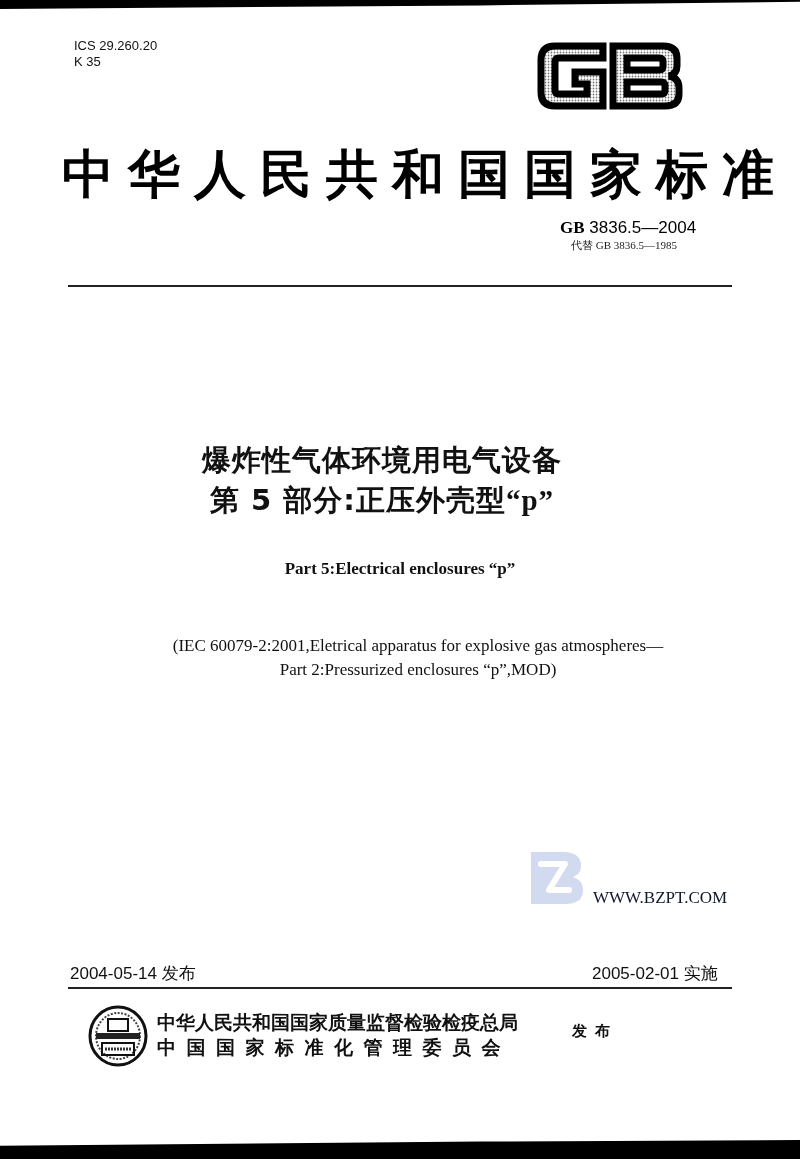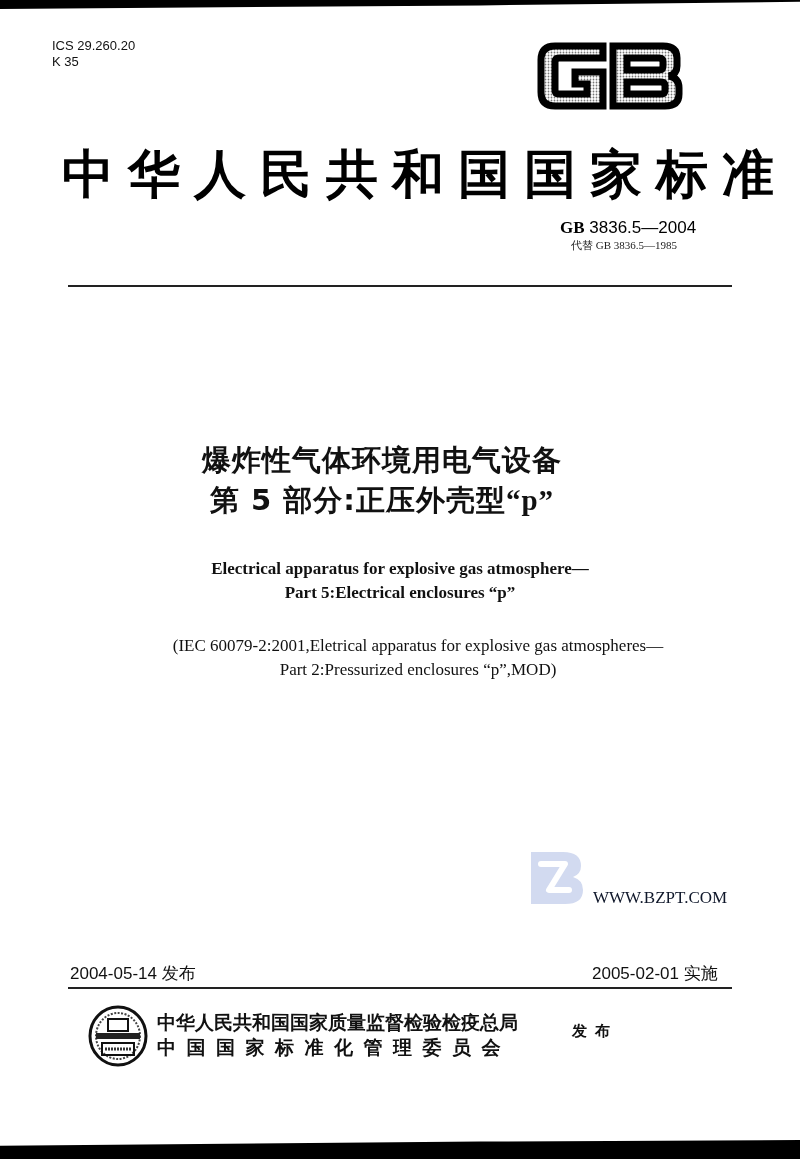--- a/index.html
+++ b/index.html
@@ -1,20 +1,20 @@
 <!DOCTYPE html>
 <html><head>
 <meta charset="utf-8">
 <style>
   html, body { margin:0; padding:0; }
   body { width:800px; height:1159px; background:#ffffff; position:relative; overflow:hidden; font-family:"DejaVu Serif", serif; color:#111; }
   .abs { position:absolute; }
   .scan-top { left:0; top:0; width:800px; height:9px; background:#000; clip-path:polygon(0 0,100% 0,100% 20%,60% 60%,0 100%); }
   .scan-bottom { left:0; top:1140px; width:800px; height:19px; background:#000; clip-path:polygon(0 30%,60% 8%,100% 0,100% 100%,0 100%); }
-  .ics { left:52px; top:38px; font-family:"Liberation Sans", sans-serif; font-size:13px; line-height:16px; color:#111; }
+  .ics { left:74px; top:38px; font-family:"Liberation Sans", sans-serif; font-size:13px; line-height:16px; color:#111; }
   .ics div { white-space:nowrap; }
   .gb-logo { left:535px; top:36px; width:150px; height:80px; }
   .national-title { left:62px; top:150px; width:680px; text-align:justify; font-family:"DejaVu Sans", sans-serif; font-weight:bold; font-size:52px; letter-spacing:14px; line-height:48px; color:#000; white-space:nowrap; }
   .std-number { left:560px; top:218px; font-family:"Liberation Sans", sans-serif; font-size:17px; color:#000; white-space:nowrap; }
   .std-number b { font-family:"Liberation Serif", serif; }
   .replaces { left:571px; top:238px; font-family:"Liberation Serif", serif; font-size:11px; color:#222; white-space:nowrap; }
   .rule-top { left:68px; top:285px; width:664px; height:2px; background:#222; }
   .cn-title { left:0; top:440px; width:764px; text-align:center; font-family:"DejaVu Sans", sans-serif; font-weight:bold; font-size:29px; line-height:40px; color:#111; letter-spacing:1px; }
   .cn-title .p { font-family:"Liberation Serif", serif; }
   .en-title { left:0; top:557px; width:800px; text-align:center; font-family:"Liberation Serif", serif; font-weight:bold; font-size:17px; line-height:24px; color:#111; }
@@ -65,21 +65,20 @@
 <div class="abs rule-top"></div>
 
 <div class="abs cn-title">
   <div>爆炸性气体环境用电气设备</div>
   <div>
     <span>第 5 部分:正压外壳型</span><span class="p">“p”</span>
   </div>
 </div>
 
 <div class="abs en-title">
-  <div>Electrical apparatus for explosive gas atmosphere—</div>
   <div>Part 5:Electrical enclosures “p”</div>
 </div>
 
 <div class="abs iec">
   <div>(IEC 60079-2:2001,Eletrical apparatus for explosive gas atmospheres—</div>
   <div>Part 2:Pressurized enclosures “p”,MOD)</div>
 </div>
 
 <div class="abs watermark">
   <svg width="58" height="58" viewBox="0 0 58 58" style="position:absolute;left:0;top:0;">

